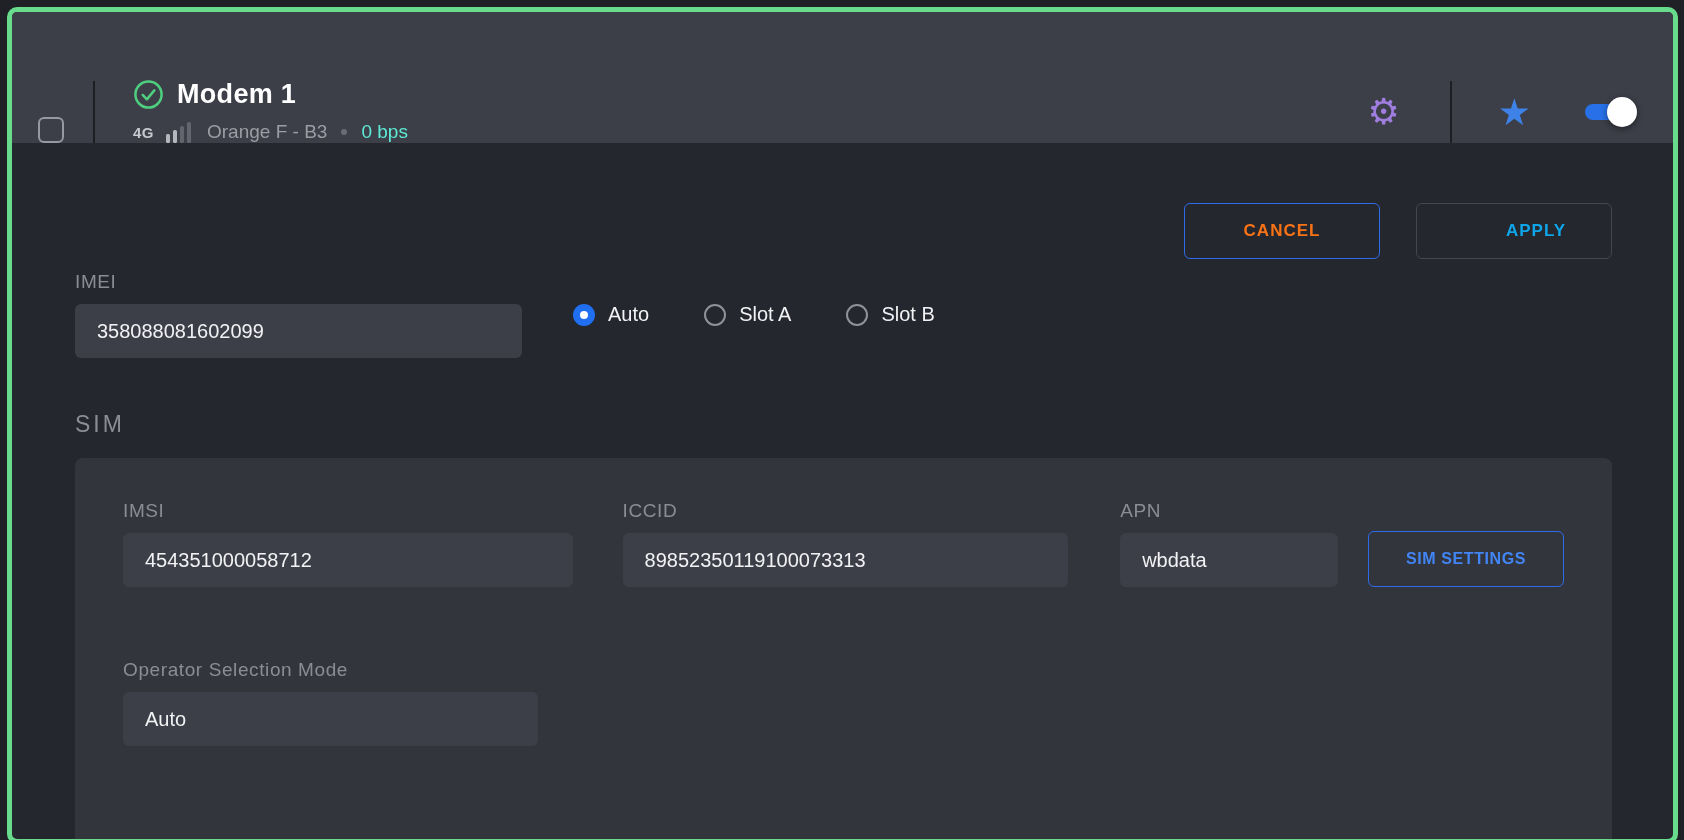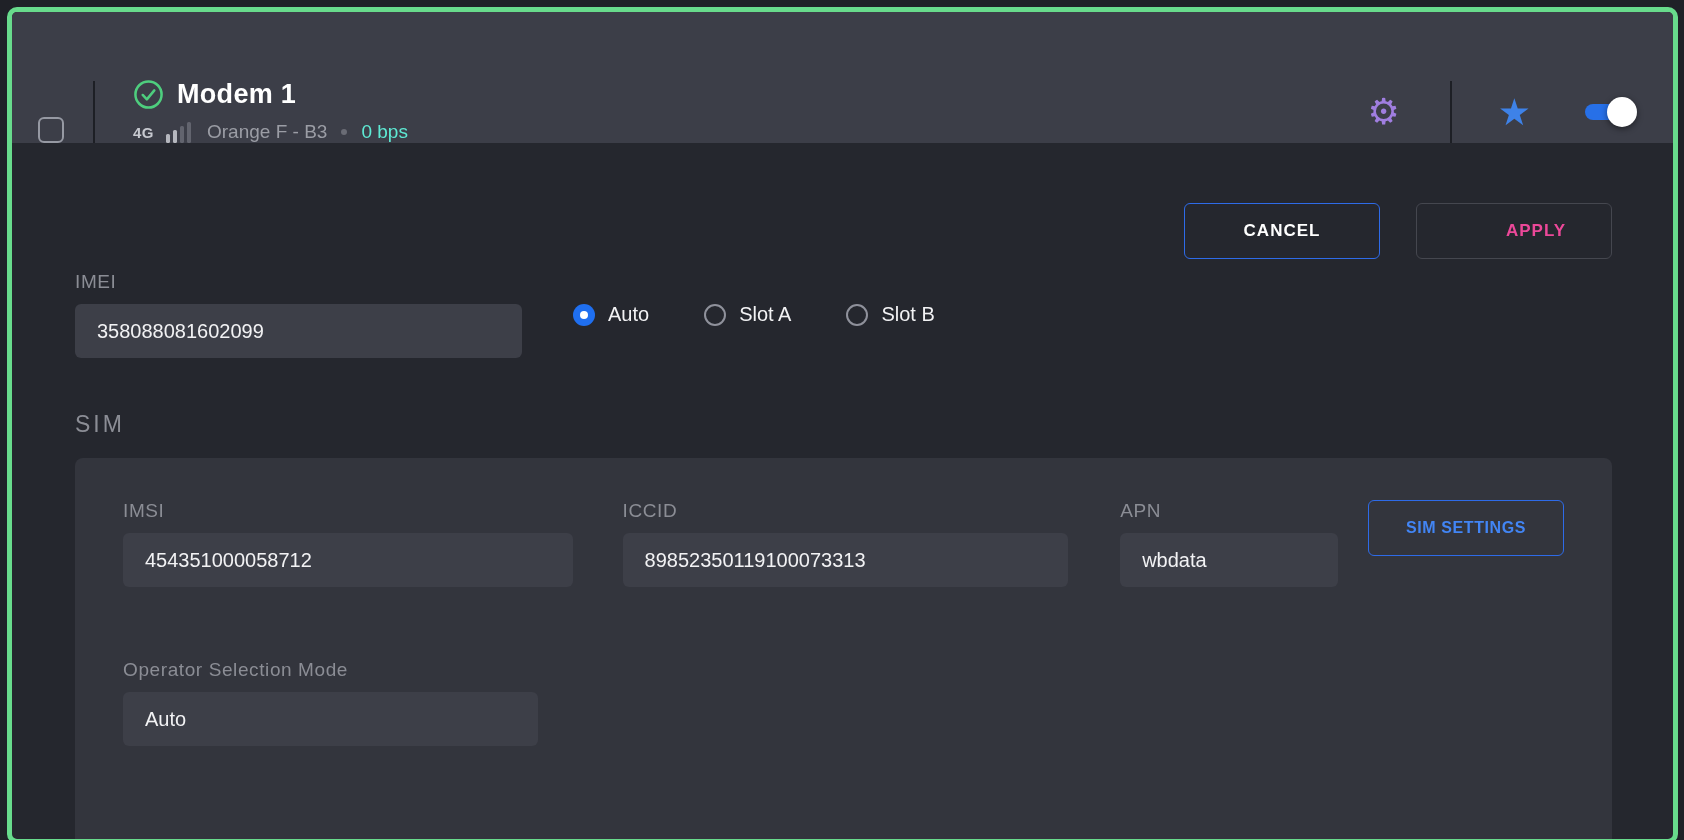--- a/index.html
+++ b/index.html
@@ -69,22 +69,22 @@
     box-shadow: 0 2px 6px rgba(0,0,0,0.45);
   }
   
   .card-body { flex: 1; padding: 0 61px 0 63px; }
   .actions-row { display: flex; justify-content: flex-end; gap: 36px; margin-top: 60px; }
   .btn {
     width: 196px; height: 56px; border-radius: 6px; background: transparent;
     font-family: "Liberation Sans", sans-serif;
     font-size: 17px; font-weight: 700; letter-spacing: 1px; cursor: pointer;
   }
-  .btn-cancel { border: 1.5px solid #2e6be8; color: #ffffff; }
-  .btn-apply  { border: 1.5px solid #45474f; color: #ec4899; cursor: default; padding-left: 44px; }
+  .btn-cancel { border: 1.5px solid #2e6be8; color: #f97316; }
+  .btn-apply  { border: 1.5px solid #45474f; color: #0ea5e9; cursor: default; padding-left: 44px; }
   .field-label {
     color: #8b8d95; font-size: 19px; letter-spacing: 0.6px; display: block;
     margin-bottom: 11px;
   }
   .text-input {
     display: block; height: 54px; width: 100%;
     background: #3d3f48; border: none; border-radius: 6px;
     color: #f2f2f4; font-size: 20px; padding: 0 22px;
     font-family: "Liberation Sans", sans-serif; outline: none;
   }
@@ -103,21 +103,21 @@
     width: 8px; height: 8px; border-radius: 50%; background: #ffffff;
   }
   .radio-label { margin-left: 13px; color: #f2f2f4; font-size: 20px; }
   .section-label {
     margin-top: 53px; color: #8b8d95; font-size: 23px; letter-spacing: 3px;
   }
   .sim-panel {
     margin-top: 20px; height: 392px; background: #33353d; border-radius: 8px;
     padding: 42px 48px;
   }
-  .panel-row1 { display: flex; align-items: flex-start; }
+  .panel-row1 { display: flex; align-items: flex-end; }
   .f-imsi { width: 454px; }
   .f-iccid { width: 450px; margin-left: 50px; }
   .f-apn { width: 220px; margin-left: 52px; }
   .btn-sim-settings {
     width: 196px; height: 56px; margin-left: 30px; flex: 0 0 auto;
     border: 1.5px solid #2e6be8; border-radius: 6px; background: transparent;
     color: #4285f4; font-size: 16px; font-weight: 700; letter-spacing: 0.6px;
     font-family: "Liberation Sans", sans-serif; cursor: pointer;
   }
   .panel-row2 { margin-top: 72px; }

